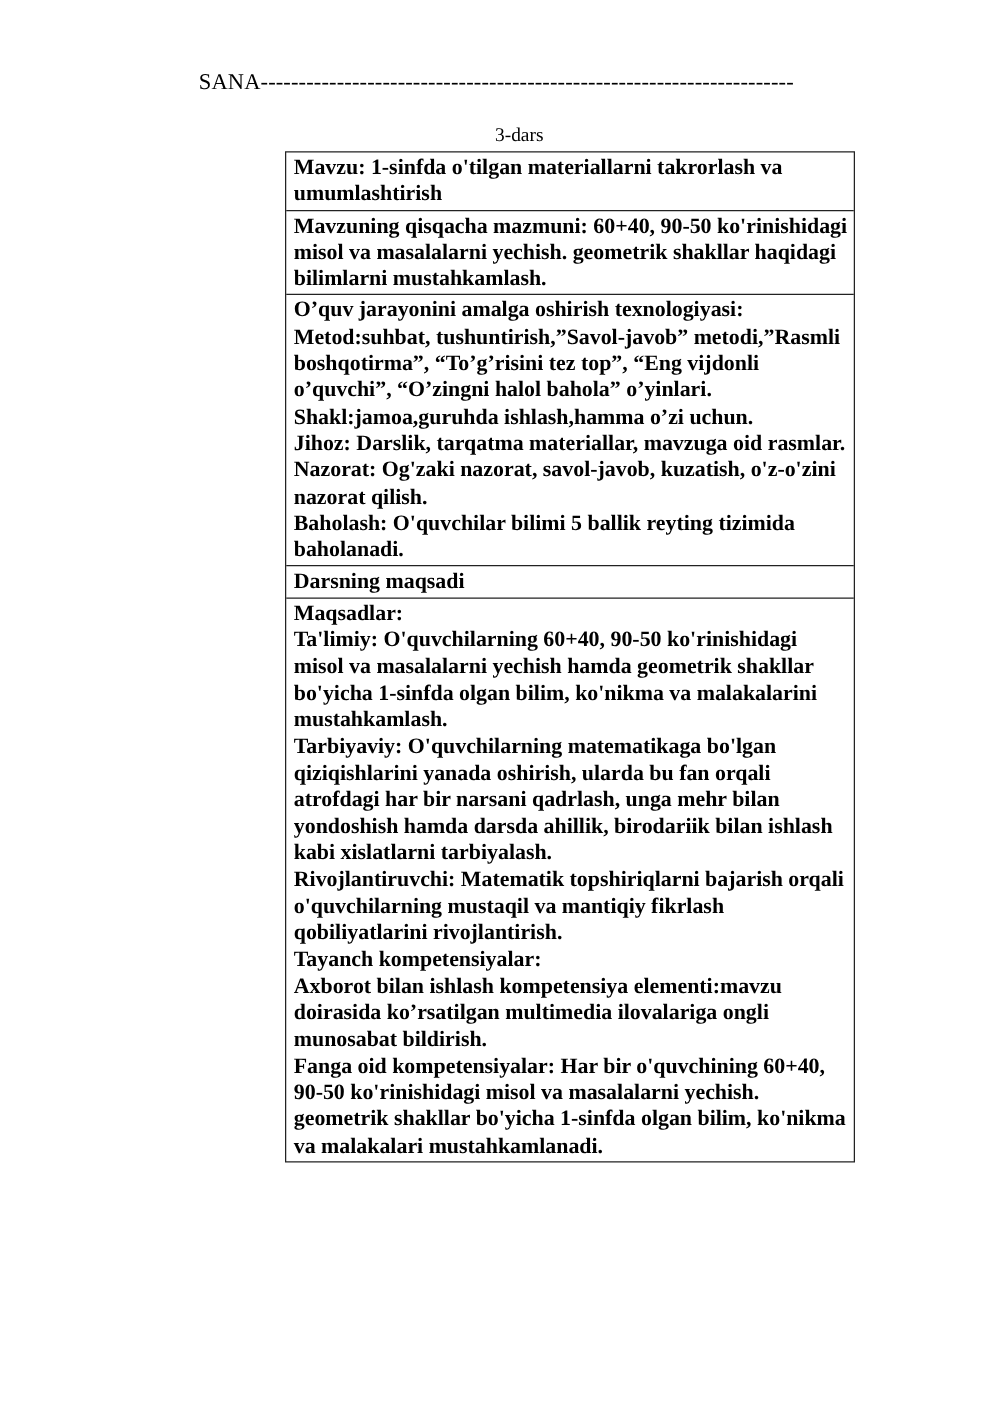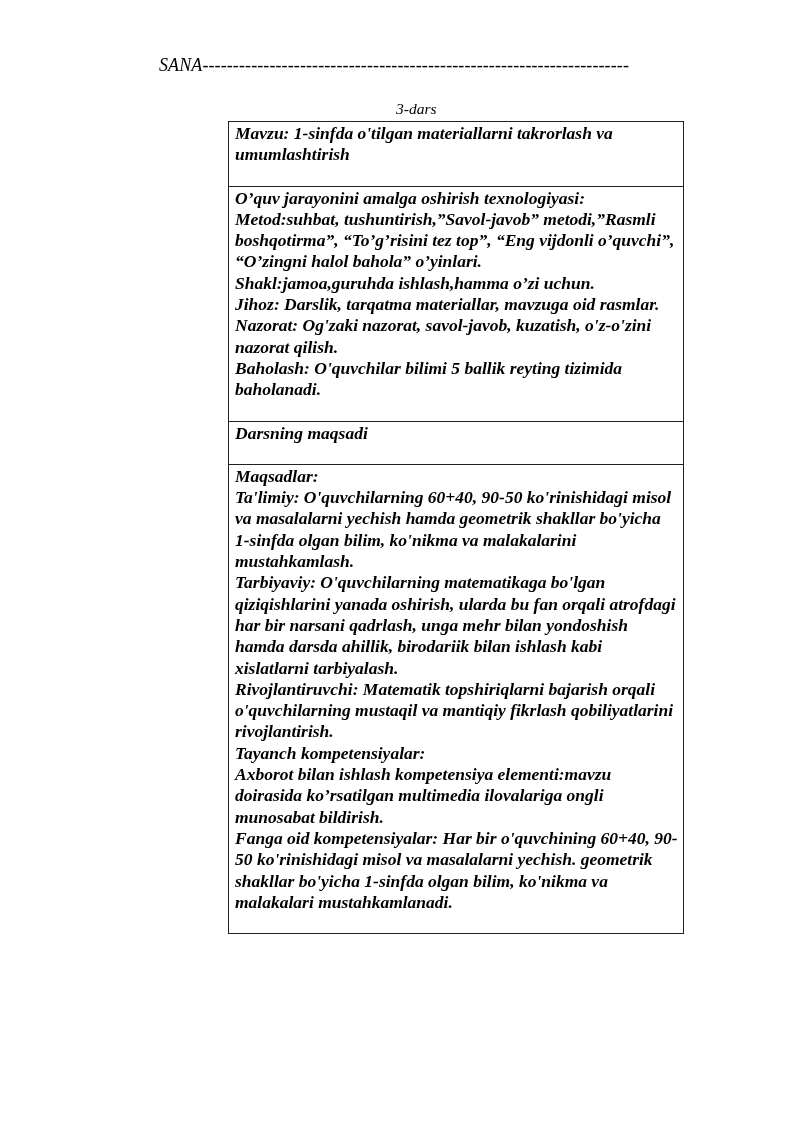--- a/index.html
+++ b/index.html
@@ -8,21 +8,20 @@
     background: #ffffff;
   }
   .page {
     position: relative;
     width: 800px;
     height: 1131px;
     background: #ffffff;
     color: #000000;
     font-family: "Liberation Serif", "DejaVu Serif", serif;
     overflow: hidden;
-    font-style: italic;
   }
   .sana {
     position: absolute;
     left: 159px;
     top: 55px;
     font-size: 18px;
     font-weight: normal;
     letter-spacing: 0.1px;
     white-space: nowrap;
   }
@@ -36,21 +35,21 @@
   .lesson-table {
     position: absolute;
     left: 228px;
     top: 121px;
     width: 454px;
     border: 1px solid #222222;
     background: #ffffff;
   }
   .row {
     border-bottom: 1px solid #222222;
-    padding: 1px 5px 20px 6px;
+    padding: 1px 5px 2px 6px;
     font-weight: bold;
     font-size: 17.5px;
     line-height: 21.3px;
     white-space: pre-line;
     text-align: left;
   }
   .row:last-child {
     border-bottom: none;
   }
   .row.center {
@@ -61,20 +60,21 @@
 <body>
 
 <div class="page">
 
   <div class="sana">SANA----------------------------------------------------------------------</div>
 
   <div class="dars">3-dars</div>
 
   <div class="lesson-table">
     <div class="row">Mavzu: 1-sinfda o'tilgan materiallarni takrorlash va umumlashtirish</div>
+    <div class="row">Mavzuning qisqacha mazmuni: 60+40, 90-50 ko'rinishidagi misol va masalalarni yechish. geometrik shakllar haqidagi bilimlarni mustahkamlash.</div>
     <div class="row">O’quv jarayonini amalga oshirish texnologiyasi:
 Metod:suhbat, tushuntirish,”Savol-javob” metodi,”Rasmli boshqotirma”, “To’g’risini tez top”, “Eng vijdonli o’quvchi”, “O’zingni halol bahola” o’yinlari.
 Shakl:jamoa,guruhda ishlash,hamma o’zi uchun.
 Jihoz: Darslik, tarqatma materiallar, mavzuga oid rasmlar.
 Nazorat: Og'zaki nazorat, savol-javob, kuzatish, o'z-o'zini nazorat qilish.
 Baholash: O'quvchilar bilimi 5 ballik reyting tizimida baholanadi.</div>
     <div class="row center">Darsning maqsadi</div>
     <div class="row">Maqsadlar:
 Ta'limiy: O'quvchilarning 60+40, 90-50 ko'rinishidagi misol va masalalarni yechish hamda geometrik shakllar bo'yicha 1-sinfda olgan bilim, ko'nikma va malakalarini mustahkamlash.
 Tarbiyaviy: O'quvchilarning matematikaga bo'lgan qiziqishlarini yanada oshirish, ularda bu fan orqali atrofdagi har bir narsani qadrlash, unga mehr bilan yondoshish hamda darsda ahillik, birodariik bilan ishlash kabi xislatlarni tarbiyalash.

